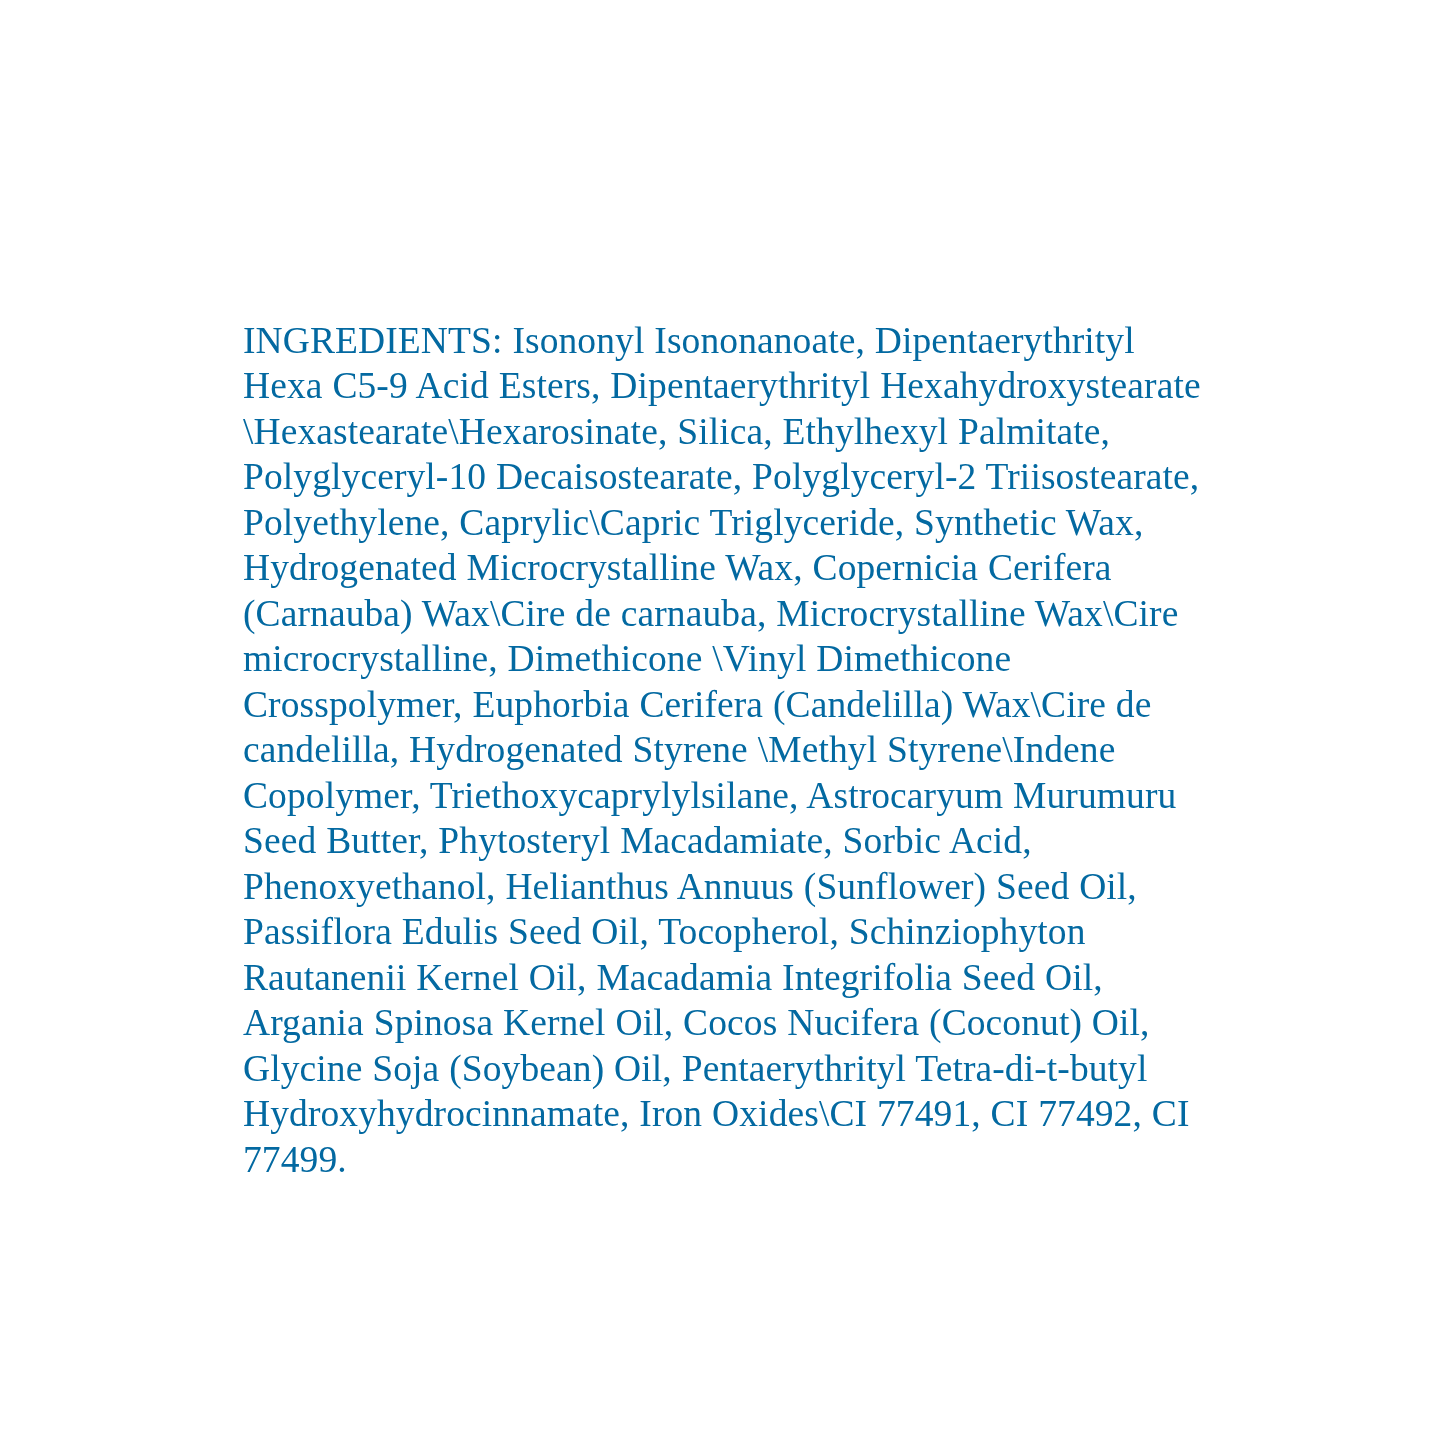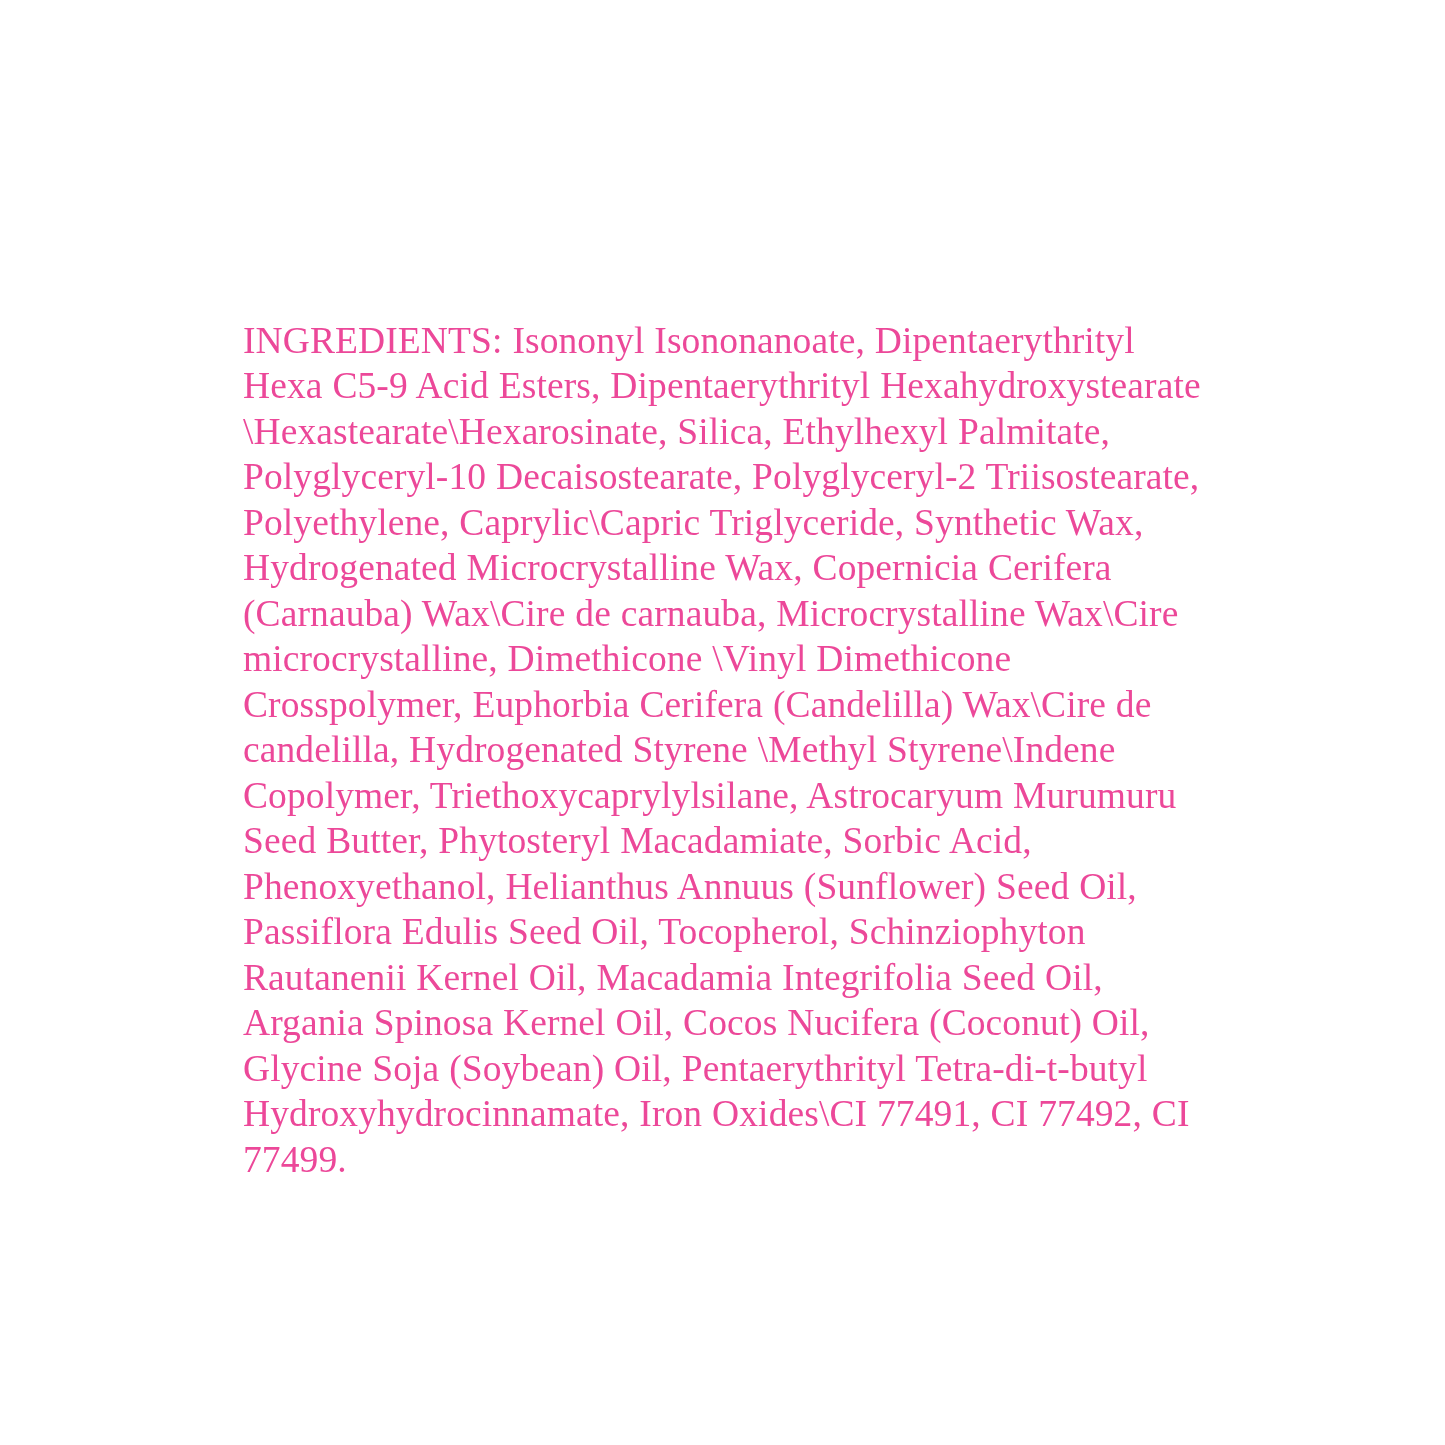--- a/index.html
+++ b/index.html
@@ -15,21 +15,21 @@
     overflow: hidden;
   }
   .ingredients-block {
     position: absolute;
     left: 243px;
     top: 280px;
     width: 975px;
     font-family: "Liberation Serif", "DejaVu Serif", serif;
     font-size: 37.5px;
     line-height: 45.5px;
-    color: #ec4899;
+    color: #0369a1;
     text-align: left;
     letter-spacing: 0.1px;
     word-spacing: 0.4px;
   }
 </style>
 </head>
 <body>
 
 <div class="page">
   <p class="ingredients-block">INGREDIENTS: Isononyl Isononanoate, Dipentaerythrityl Hexa C5-9 Acid Esters, Dipentaerythrityl Hexahydroxystearate \Hexastearate\Hexarosinate, Silica, Ethylhexyl Palmitate, Polyglyceryl-10 Decaisostearate, Polyglyceryl-2 Triisostearate, Polyethylene, Caprylic\Capric Triglyceride, Synthetic Wax, Hydrogenated Microcrystalline Wax, Copernicia Cerifera (Carnauba) Wax\Cire de carnauba, Microcrystalline Wax\Cire microcrystalline, Dimethicone \Vinyl Dimethicone Crosspolymer, Euphorbia Cerifera (Candelilla) Wax\Cire de candelilla, Hydrogenated Styrene \Methyl Styrene\Indene Copolymer, Triethoxycaprylylsilane, Astrocaryum Murumuru Seed Butter, Phytosteryl Macadamiate, Sorbic Acid, Phenoxyethanol, Helianthus Annuus (Sunflower) Seed Oil, Passiflora Edulis Seed Oil, Tocopherol, Schinziophyton Rautanenii Kernel Oil, Macadamia Integrifolia Seed Oil, Argania Spinosa Kernel Oil, Cocos Nucifera (Coconut) Oil, Glycine Soja (Soybean) Oil, Pentaerythrityl Tetra-di-t-butyl Hydroxyhydrocinnamate, Iron Oxides\CI 77491, CI 77492, CI 77499.</p>

